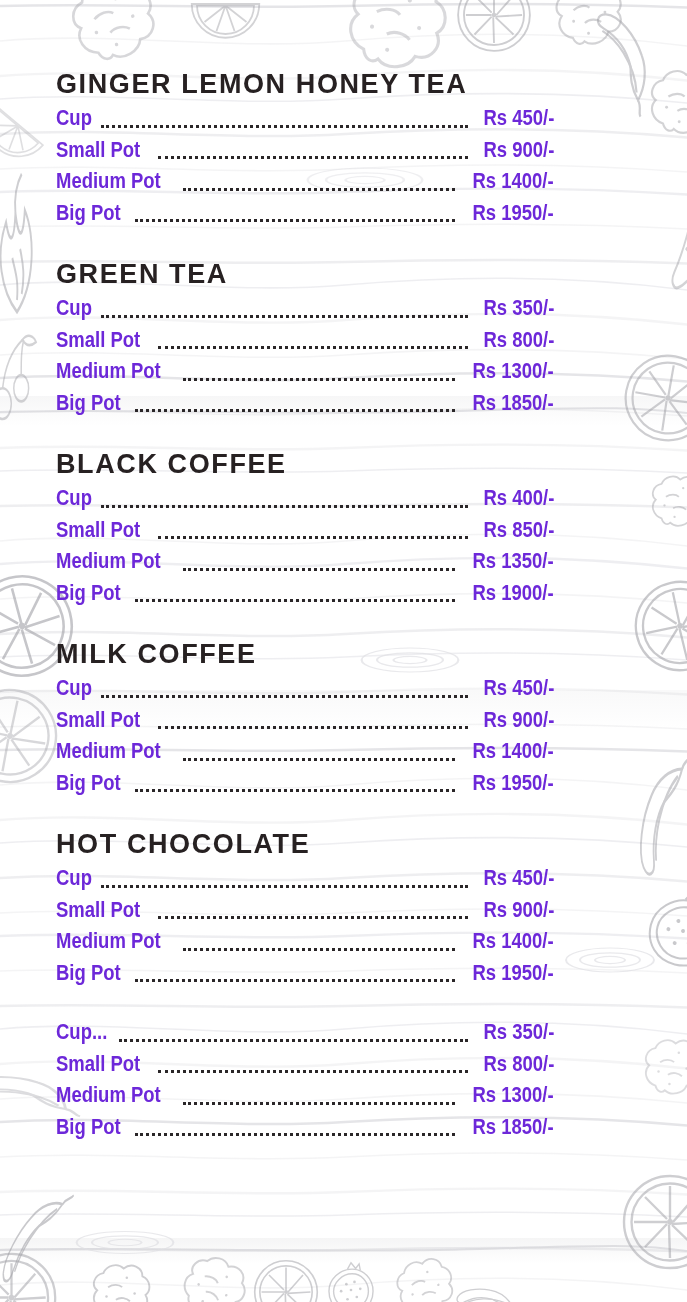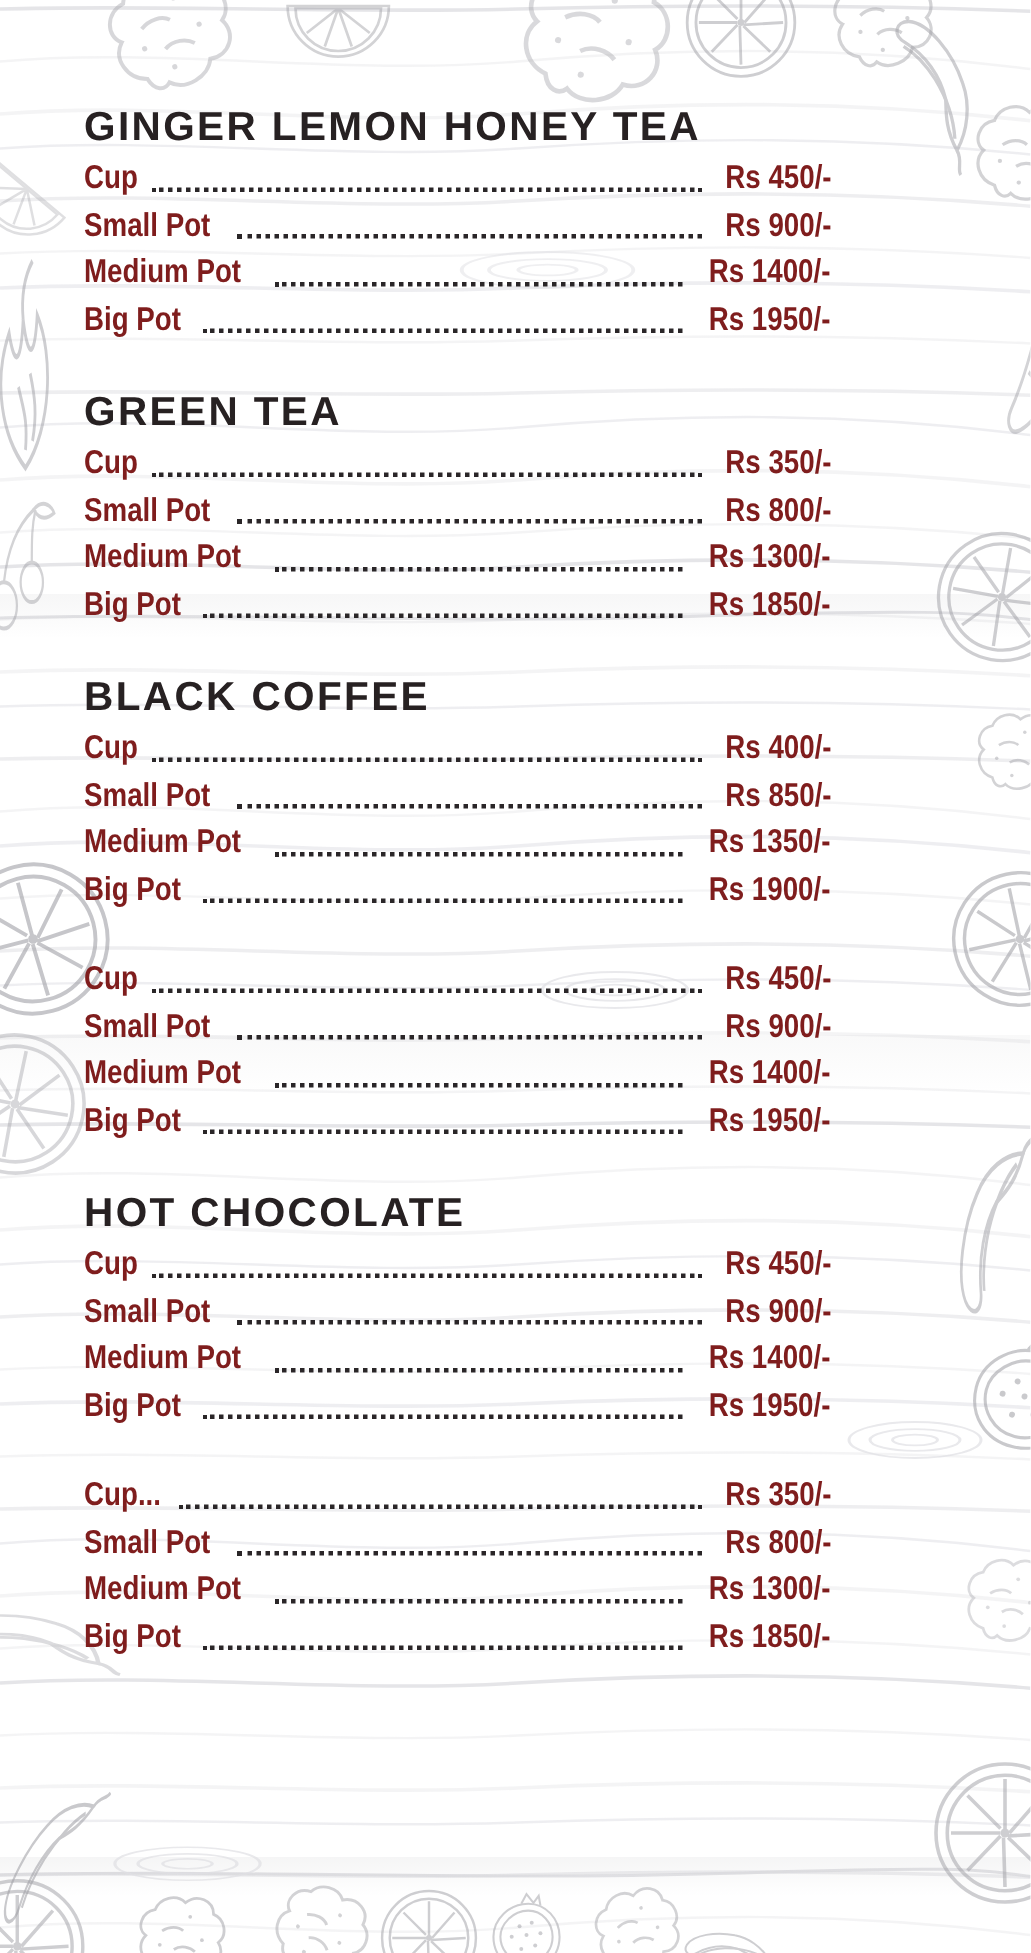--- a/index.html
+++ b/index.html
@@ -24,21 +24,21 @@
   .section{margin:0 0 28px 0;}
   .section-title{
     margin:0;
     font-size:27px;font-weight:bold;letter-spacing:1.6px;
     line-height:36px;color:#272122;
     white-space:nowrap;
   }
   .row{
     display:flex;align-items:flex-end;
     height:31.5px;line-height:31.5px;
-    font-size:22px;font-weight:bold;color:#7f1d1d;
+    font-size:22px;font-weight:bold;color:#6d28d9;
     white-space:nowrap;
   }
   .row .label{display:inline-block;transform:scaleX(.84);transform-origin:0 100%;}
   .row .price{display:inline-block;transform:scaleX(.84);transform-origin:100% 100%;}
   .row .leader{
     flex:1 1 auto;min-width:20px;
     border-bottom:3px dotted #2a2628;
     margin:0 2px 6px 2px;height:0;
   }
 </style>
@@ -348,20 +348,21 @@
 
   <div class="row">
     <span class="label">Big Pot</span>
     <span class="leader"></span>
     <span class="price">Rs 1900/-</span>
   </div>
 </div>
   </section>
 
   <section class="section">
+    <h2 class="section-title">MILK COFFEE</h2>
     <div>
   <div class="row">
     <span class="label">Cup</span>
     <span class="leader"></span>
     <span class="price">Rs 450/-</span>
   </div>
 
   <div class="row">
     <span class="label">Small Pot</span>
     <span class="leader"></span>

